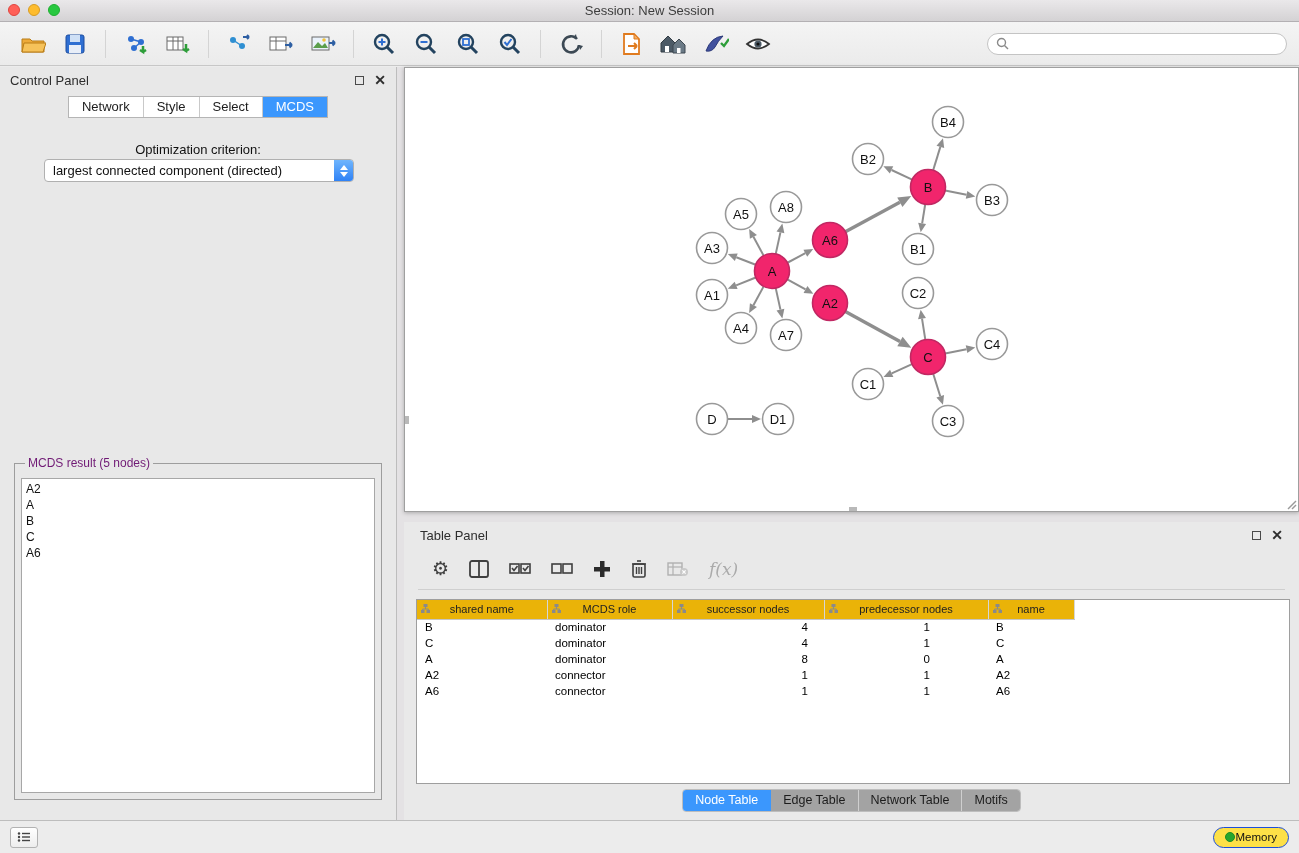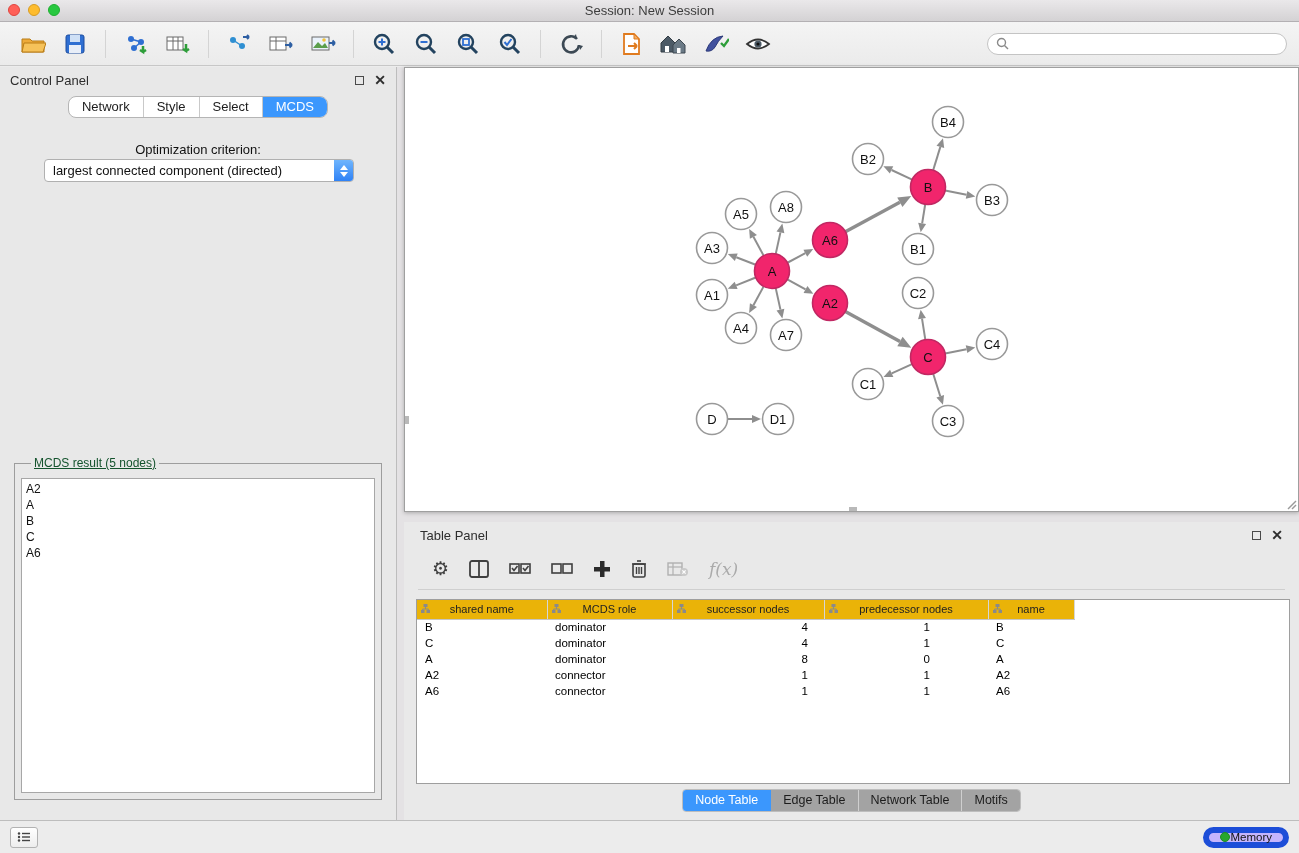--- a/index.html
+++ b/index.html
@@ -26,34 +26,34 @@
   
   .main { position:absolute; top:67px; left:0; right:0; bottom:33px; background:#e4e2e4; }
 
   
   .control-panel { position:absolute; left:0; top:0; width:397px; height:100%; background:#e8e8e8; border-right:1px solid #bdbdbd; }
   .panel-head { height:26px; display:flex; align-items:center; padding:0 10px; font-size:13px; color:#2e2e2e; position:relative; }
   .panel-controls { position:absolute; right:10px; top:0; height:100%; display:flex; align-items:center; gap:10px; }
   .float-glyph { width:9px; height:9px; border:1.5px solid #4a4a4a; display:inline-block; }
   .close-glyph { font-size:14px; font-weight:bold; color:#2e2e2e; line-height:1; }
   .cp-tabs-row { display:flex; justify-content:center; margin-top:3px; }
-  .tabbar { display:flex; background:#fff; border:1px solid #b5b5b5; border-radius:8px; overflow:hidden; }
+  .tabbar { display:flex; background:#fff; border:1px solid #b5b5b5; border-radius:0; overflow:hidden; }
   .tab { padding:2px 13px 3px; font-size:13px; color:#1c1c1c; border-right:1px solid #c9c9c9; }
   .tab:last-child { border-right:none; }
   .tab.active { background:#3b97fd; color:#fff; border-color:#3b97fd; }
   .opt-label { text-align:center; font-size:13px; margin-top:24px; color:#111; }
   .dropdown { position:absolute; left:44px; right:42px; top:92px; height:23px; background:#fff; border:1px solid #b0b0b0; border-radius:4px; display:flex; align-items:center; font-size:13px; }
   .dropdown .dd-text { flex:1; padding:0 8px; white-space:nowrap; overflow:hidden; }
   .dd-stepper { width:19px; height:100%; background:linear-gradient(#6fb5fd,#2f82f6); border-radius:0 3px 3px 0; display:flex; flex-direction:column; align-items:center; justify-content:center; gap:2px; }
   .dd-up { width:0; height:0; border-left:4px solid transparent; border-right:4px solid transparent; border-bottom:5px solid #fff; }
   .dd-down { width:0; height:0; border-left:4px solid transparent; border-right:4px solid transparent; border-top:5px solid #fff; }
   .cp-buttons { position:absolute; top:126px; left:0; width:100%; display:flex; justify-content:center; gap:14px; }
   .btn { height:23px; padding:0 16px; font-size:13px; background:linear-gradient(#ffffff,#f0f0f0); border:1px solid #acacac; border-radius:4px; color:#111; }
   .result-fieldset { position:absolute; left:14px; right:14px; top:389px; bottom:20px; border:1px solid #9d9d9d; padding:8px 6px 6px; }
-  .result-fieldset legend { font-size:12px; padding:0 3px; margin-left:10px; color:#14532d;text-decoration:underline; }
+  .result-fieldset legend { font-size:12px; padding:0 3px; margin-left:4px; color:#701a75; }
   .result-list { background:#fff; border:1px solid #a7a7a7; width:100%; height:100%; overflow:auto; padding:2px 4px; }
   .result-item { font-size:12px; line-height:16px; color:#111; }
 
   
   .net-window { position:absolute; left:404px; top:0; width:895px; height:445px; background:#fff; border:1px solid #9f9f9f; box-shadow:0 1px 4px rgba(0,0,0,.25); }
   .net-titlebar { height:21px; background:linear-gradient(#eceaec,#d8d6d8); border-bottom:1px solid #b5b2b5; position:relative; display:flex; align-items:center; justify-content:center; }
   .net-titlebar .win-title { font-size:13px; }
   .net-titlebar .light { width:11px; height:11px; }
   .net-canvas { position:absolute; top:22px; left:1px; right:1px; bottom:1px; background:#fff; }
   .net-canvas svg { display:block; }
@@ -80,21 +80,21 @@
   .node-table td:nth-child(4){ padding-right:58px; }
   .tp-tabs-row { position:absolute; bottom:8px; left:0; width:100%; display:flex; justify-content:center; }
   .tp-tabbar { display:flex; background:#fff; border:1px solid #bdbdbd; border-radius:4px; overflow:hidden; }
   .tp-tab { padding:3px 12px 4px; font-size:12.5px; color:#1c1c1c; border-right:1px solid #cfcfcf; background:#a3a3a3; }
   .tp-tab:last-child { border-right:none; }
   .tp-tab.active { background:#3b97fd; color:#fff; border-color:#3b97fd; }
 
   
   .statusbar { position:absolute; bottom:0; left:0; right:0; height:33px; background:#ececec; border-top:1px solid #bdbdbd; display:flex; align-items:center; padding:0 10px; }
   .list-btn { width:28px; height:21px; border:1px solid #b2b2b2; border-radius:3px; background:linear-gradient(#ffffff,#ededed); display:flex; align-items:center; justify-content:center; }
-  .memory-btn { margin-left:auto; height:21px; border:6px solid #1d4ed8; border-radius:11px; background:#c4b5fd; display:flex; align-items:center; padding:0 11px; font-size:11.5px; color:#111; }
+  .memory-btn { margin-left:auto; height:21px; border:1px solid #1d4ed8; border-radius:11px; background:#fde047; display:flex; align-items:center; padding:0 11px; font-size:11.5px; color:#111; }
   .mem-dot { width:10px; height:10px; border-radius:50%; background:#27a62d; border:1px solid #1d8c23; }
 
   .gear-glyph { font-size:19px; color:#3f3f3f; line-height:1; }
 </style>
 </head>
 <body>
 
 <div class="titlebar">
   <div class="traffic">
     <span class="light red"></span>

